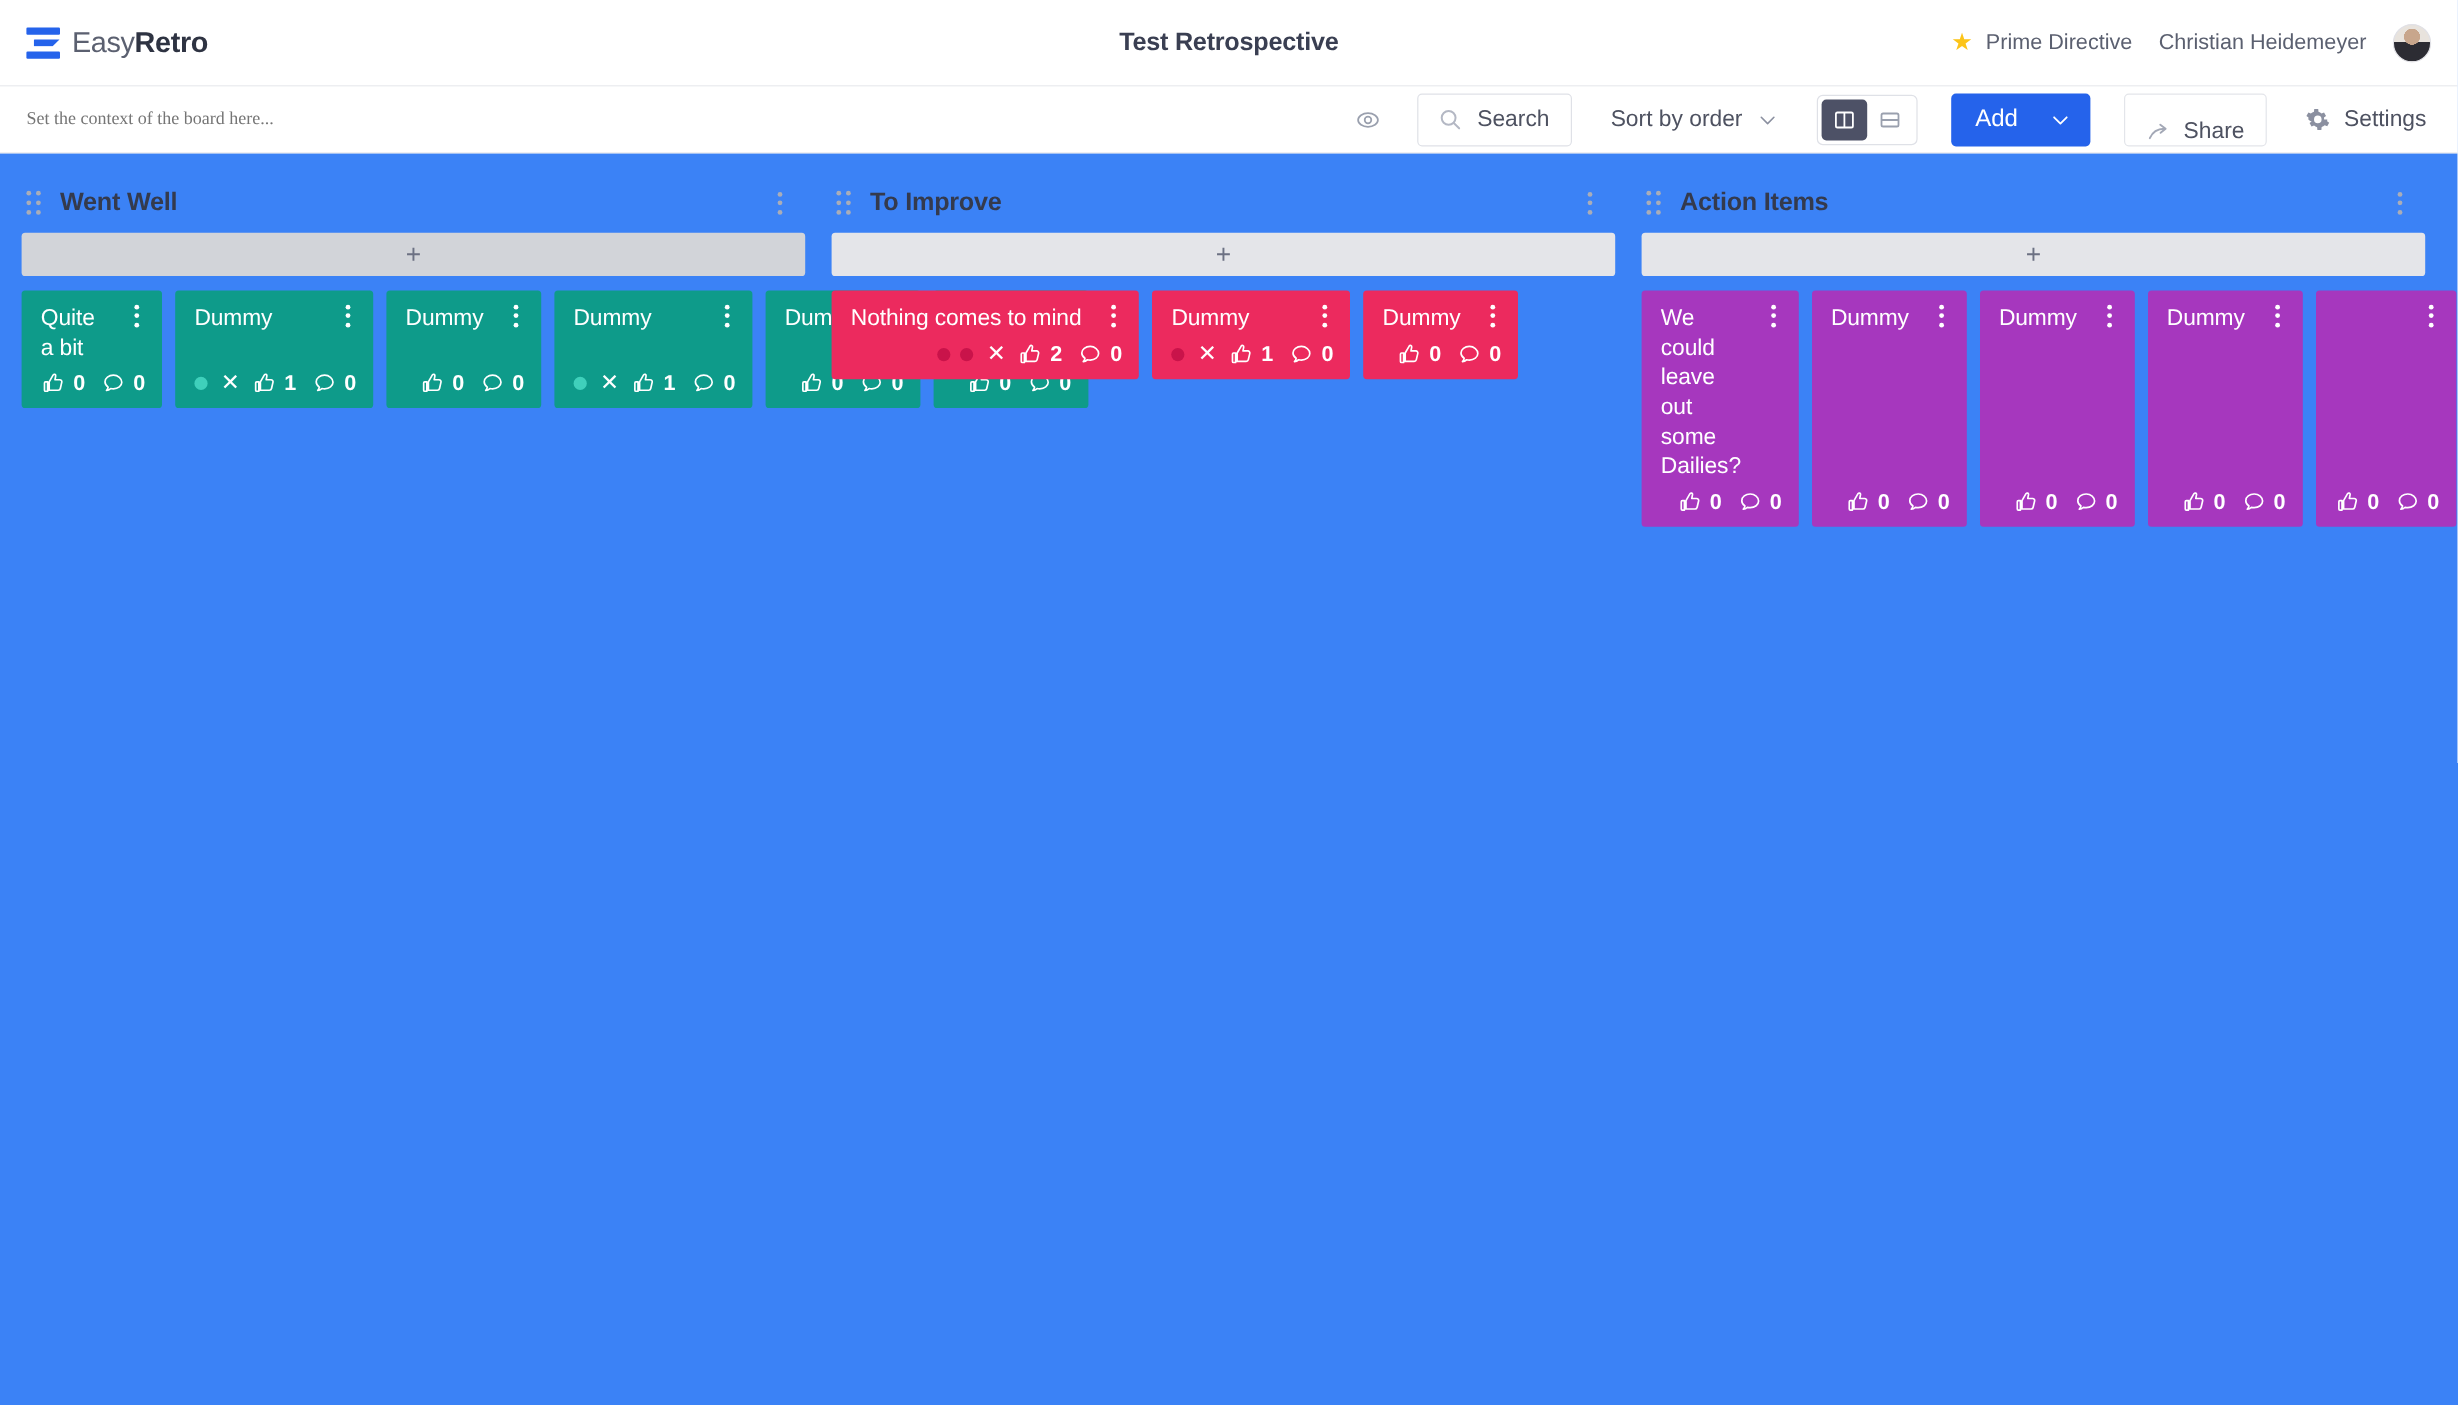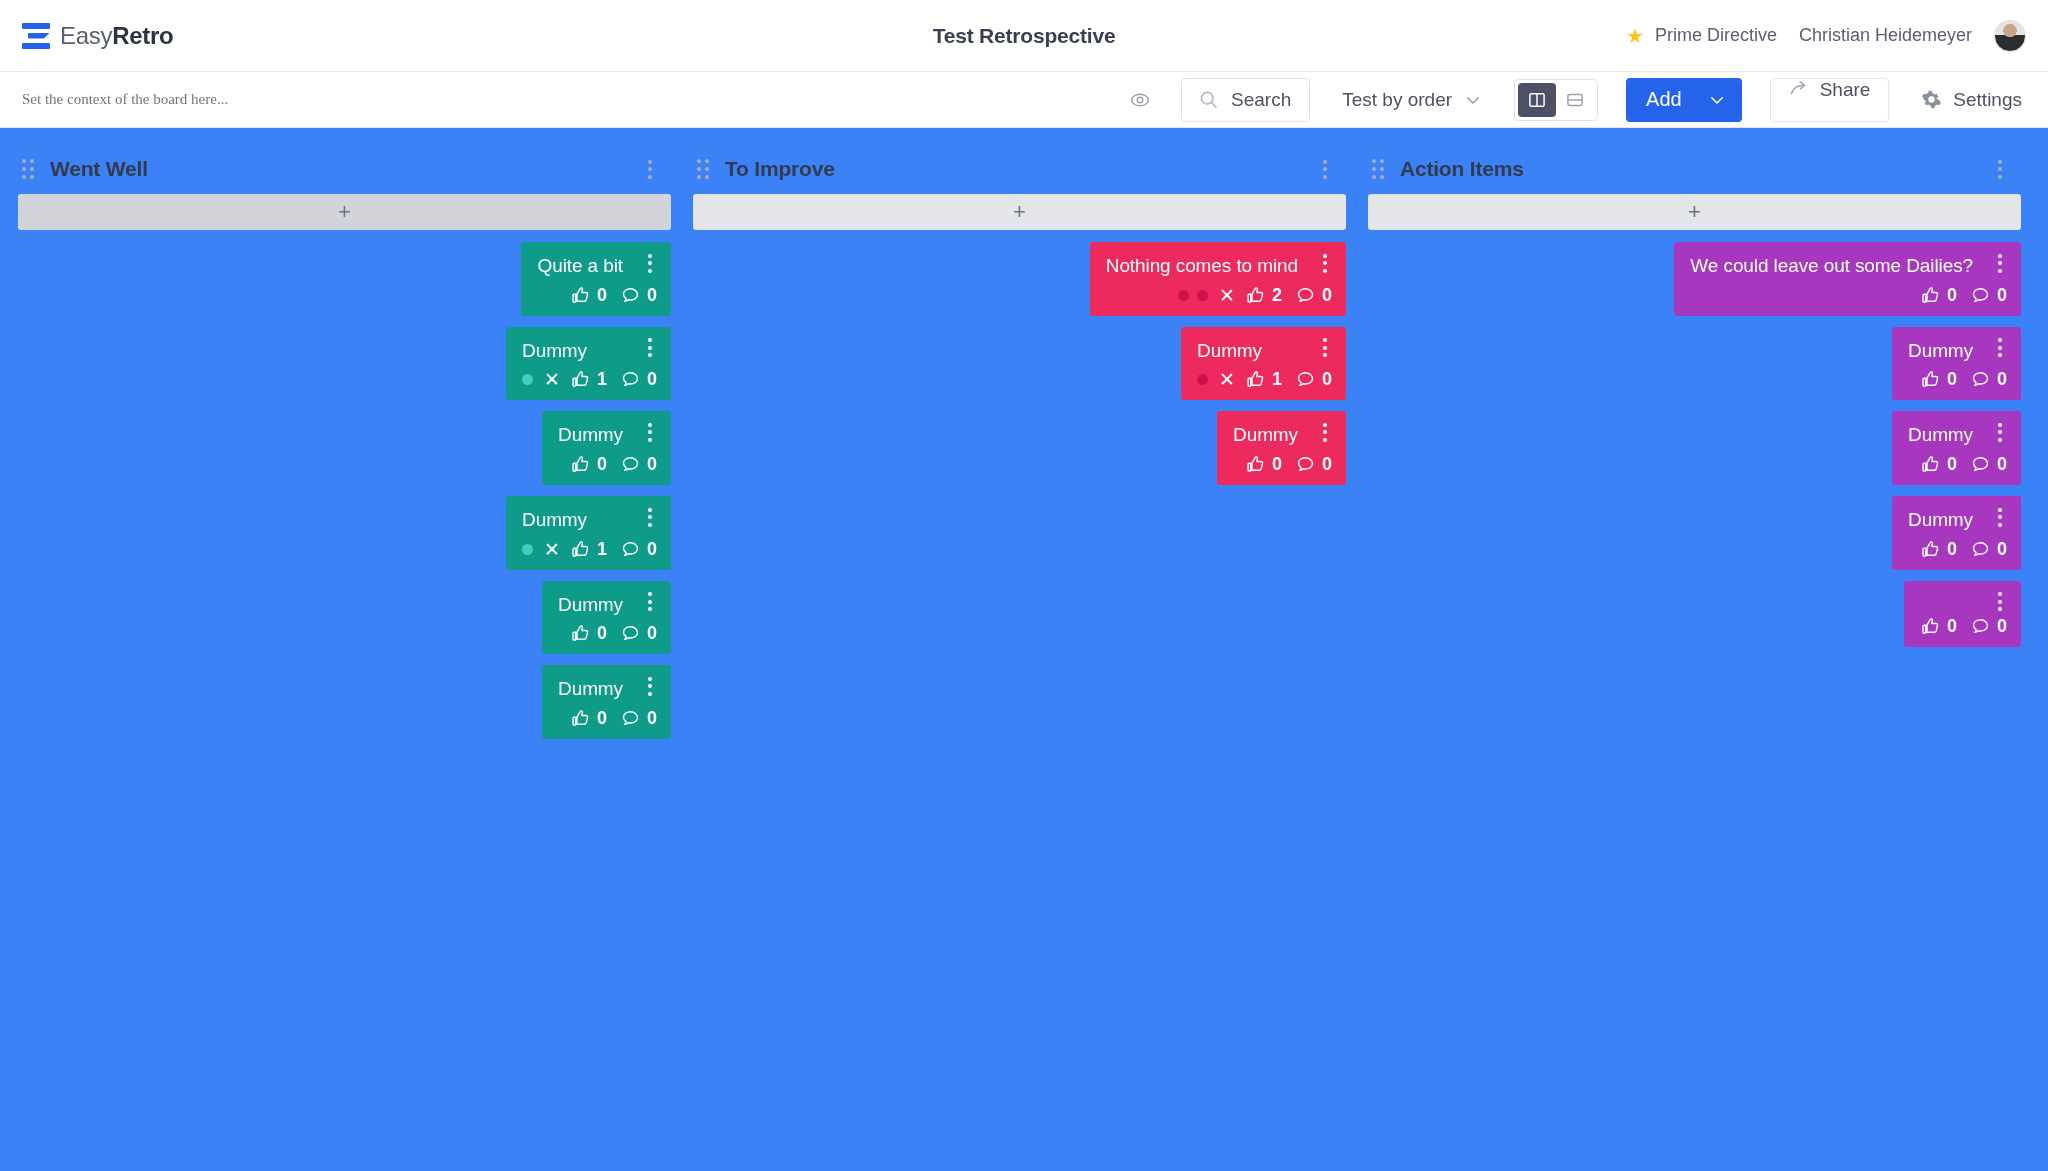--- a/index.html
+++ b/index.html
@@ -89,21 +89,21 @@
   }
   .vt-btn.active { background: #4d5166; }
 
   .add-btn {
     background: #2563eb; border: none; border-radius: 4px; height: 44px;
     display: flex; align-items: center; gap: 26px; padding: 0 16px 0 20px; cursor: pointer;
   }
   .add-btn .lbl { color: #ffffff; font-size: 20px; font-weight: 400; }
   .share-btn {
     border: 1px solid #e3e5ea; border-radius: 4px; height: 44px; background: #fff;
-    display: flex; align-items: flex-start; gap: 11px; padding: 0 18px; cursor: pointer;
+    display: flex; align-items: flex-end; gap: 11px; padding: 0 18px; cursor: pointer;
   }
   .share-btn .lbl, .settings-btn .lbl { font-size: 19px; color: #4e5261; }
   .settings-btn {
     border: none; background: none; height: 44px;
     display: flex; align-items: center; gap: 11px; padding: 0 4px; cursor: pointer;
   }
 
   
   .board {
     display: flex; gap: 22px; padding: 16px 18px 0 18px;
@@ -128,21 +128,21 @@
   .kebab i { width: 4px; height: 4px; border-radius: 50%; background: #a9adb9; display: block; }
 
   .addbar {
     height: 36px; background: #e4e5e9; border-radius: 3px;
     display: flex; align-items: center; justify-content: center; cursor: pointer;
     margin-bottom: 12px;
   }
   .addbar.hover { background: #d2d4d9; }
   .addbar .plus { color: #6c7183; font-size: 22px; line-height: 1; font-weight: 300; }
 
-  .cards { display: flex; flex-direction: column; gap: 11px; align-items: flex-end; }
+  .cards { display: flex; flex-direction: row; gap: 11px; }
   .card {
     border-radius: 3px; padding: 12px 14px 10px 16px;
     min-height: 66px; display: flex; flex-direction: column; cursor: pointer;
     position: relative;
   }
   .card-text {
     color: #ffffff; font-size: 19px; line-height: 1.3;
     padding-right: 34px; letter-spacing: -0.1px;
   }
   .card-kebab {
@@ -207,21 +207,21 @@
 
     <div class="search-box">
       <svg width="21" height="21" viewBox="0 0 24 24">
         <circle cx="10.5" cy="10.5" r="6.6" fill="none" stroke="#b4b8c4" stroke-width="1.9"></circle>
         <line x1="15.4" y1="15.4" x2="20.5" y2="20.5" stroke="#b4b8c4" stroke-width="1.9" stroke-linecap="round"></line>
       </svg>
       <span class="search-text">Search</span>
     </div>
 
     <div class="sort-box">
-      <span class="sort-text">Test by order</span>
+      <span class="sort-text">Sort by order</span>
       <svg width="18" height="18" viewBox="0 0 24 24">
         <polyline points="5,9 12,16 19,9" fill="none" stroke="#8b90a0" stroke-width="1.8" stroke-linecap="round" stroke-linejoin="round"></polyline>
       </svg>
     </div>
 
     <div class="viewtoggle">
       <button class="vt-btn active">
         <svg width="20" height="20" viewBox="0 0 24 24">
           <rect x="3.5" y="4.5" width="17" height="15" rx="1.6" fill="none" stroke="#ffffff" stroke-width="1.8"></rect>
           <line x1="12" y1="5" x2="12" y2="19" stroke="#ffffff" stroke-width="1.8"></line>

